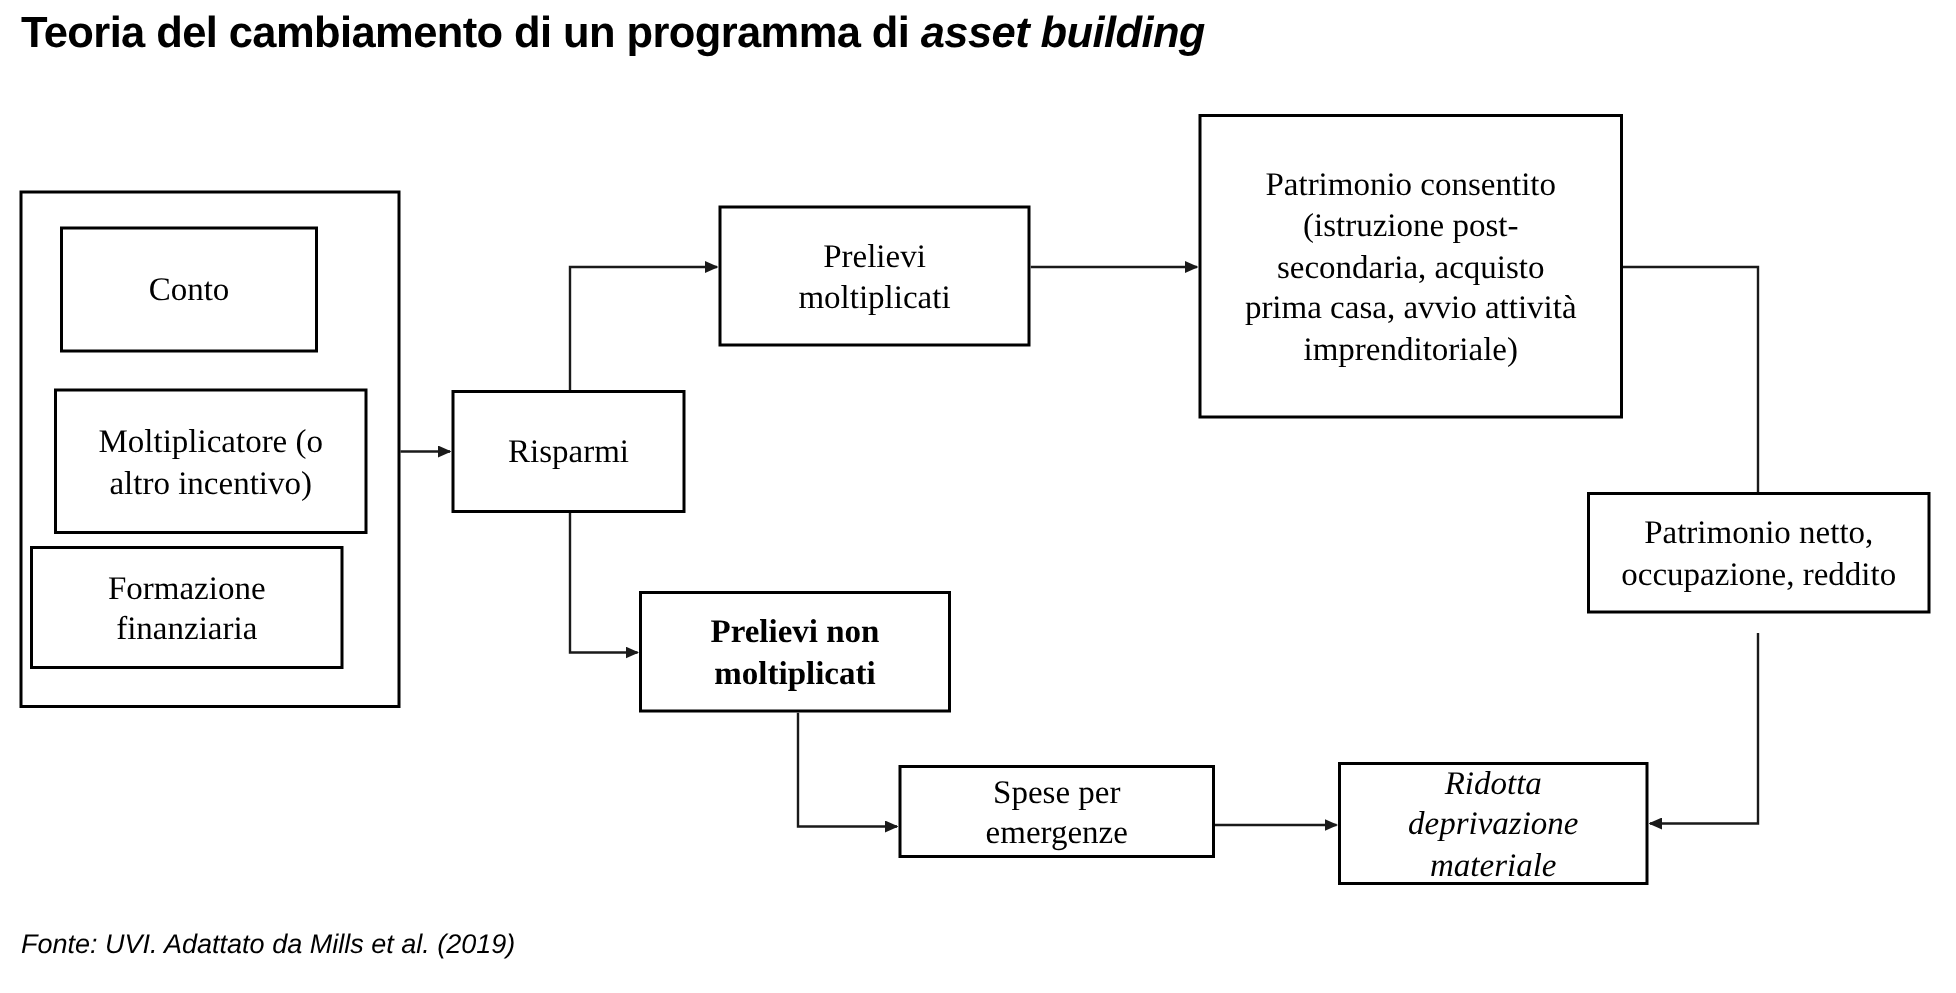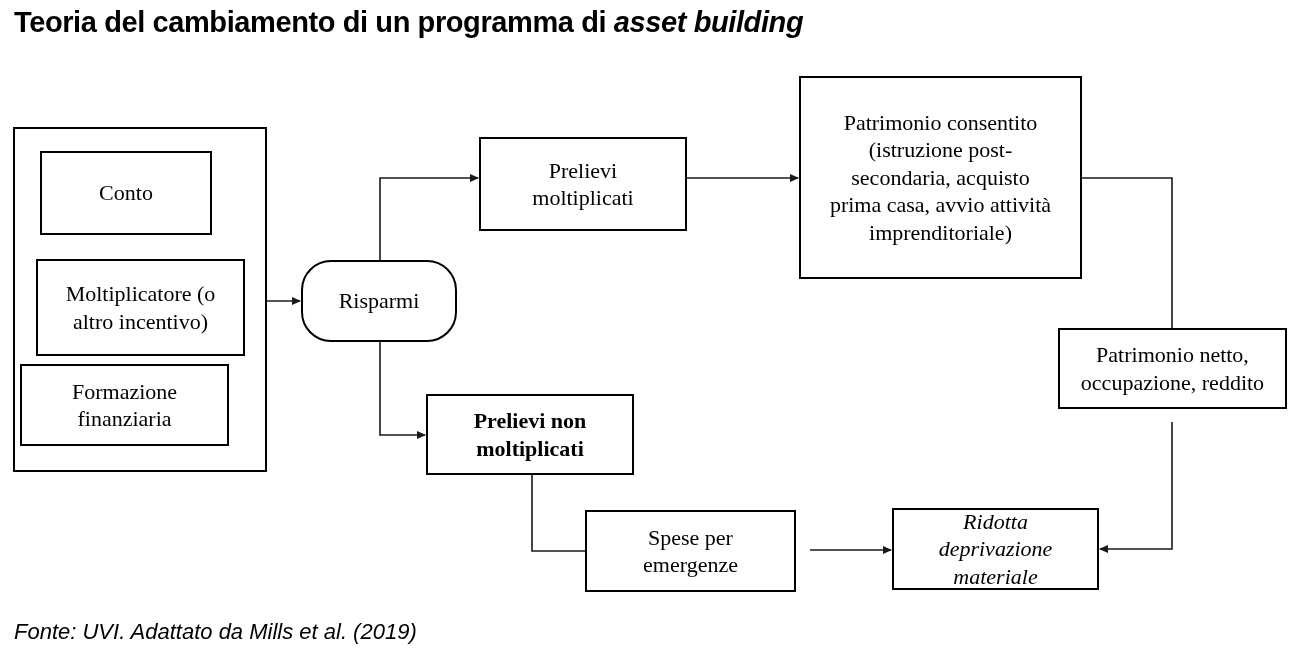--- a/index.html
+++ b/index.html
@@ -15,31 +15,31 @@
   .title .it{font-style:italic;}
   .box{
     position:absolute;box-sizing:border-box;border:2px solid #000;background:#fff;
     display:flex;align-items:center;justify-content:center;text-align:center;
     font-size:22px;line-height:1.25;white-space:pre-line;padding:2px 6px;
   }
   .b-container{left:13px;top:127px;width:254px;height:345px;background:transparent;}
   .b-conto{left:40px;top:151px;width:172px;height:84px;}
   .b-molt{left:36px;top:259px;width:209px;height:97px;}
   .b-form{left:20px;top:364px;width:209px;height:82px;}
-  .b-risparmi{left:301px;top:260px;width:156px;height:82px;border-radius:30px;}
+  .b-risparmi{left:301px;top:260px;width:156px;height:82px;}
   .b-prel-m{left:479px;top:137px;width:208px;height:94px;text-align:center;}
   .b-prel-nm{left:426px;top:394px;width:208px;height:81px;font-weight:bold;}
   .b-patr-cons{left:799px;top:76px;width:283px;height:203px;}
   .b-patr-netto{left:1058px;top:328px;width:229px;height:81px;}
   .b-ridotta{left:892px;top:508px;width:207px;height:82px;font-style:italic;}
-  .b-spese{left:585px;top:510px;width:211px;height:82px;}
+  .b-spese{left:599px;top:510px;width:211px;height:62px;}
   .footer{
     position:absolute;left:14px;top:619px;
     font-family:"Liberation Sans", sans-serif;font-style:italic;
-    font-size:22px;color:#000;white-space:nowrap;
+    font-size:18px;color:#000;white-space:nowrap;
   }
   svg.connectors{position:absolute;left:0;top:0;pointer-events:none;}
   svg.connectors polyline{fill:none;stroke:#1a1a1a;stroke-width:1.6;}
 </style>
 </head>
 <body>
 
 <div class="title"><span>Teoria del cambiamento di un programma di </span><span class="it">asset building</span></div>
 
 <svg class="connectors" width="1304" height="662" viewBox="0 0 1304 662" xmlns="http://www.w3.org/2000/svg">

